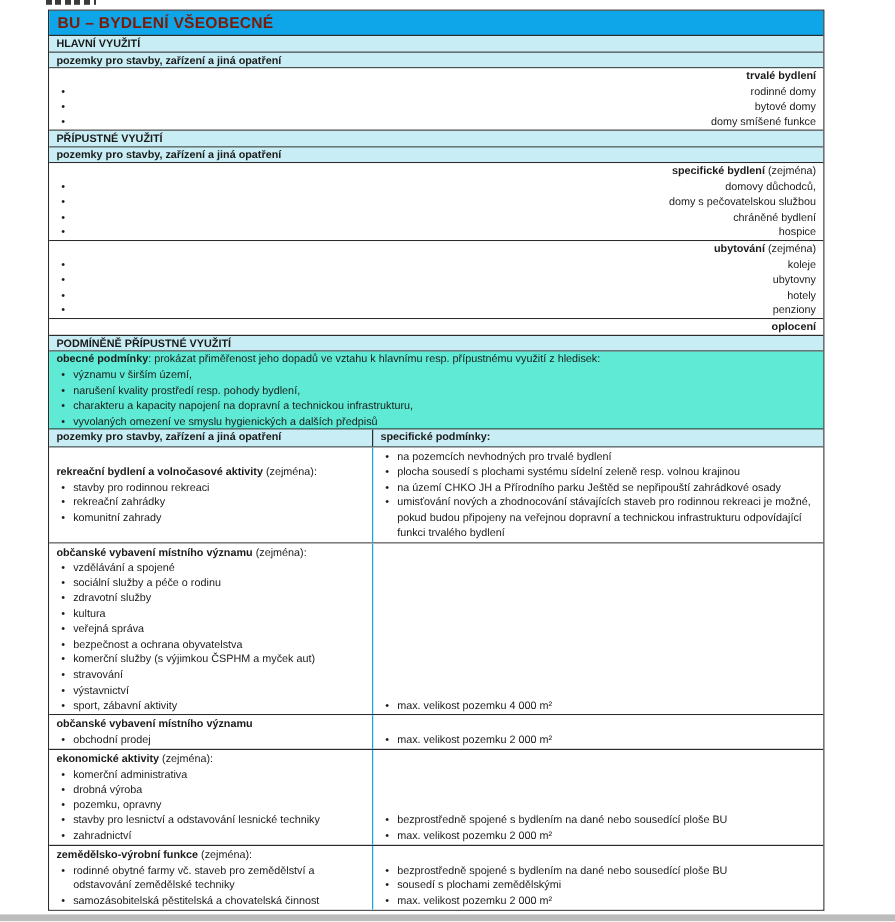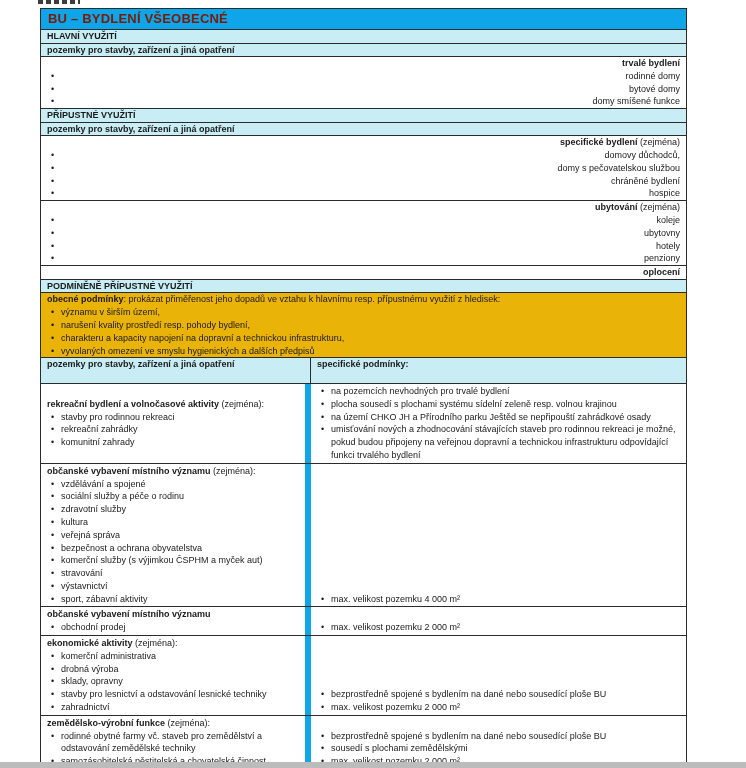--- a/index.html
+++ b/index.html
@@ -55,45 +55,45 @@
   ul.b li {
     position: relative;
     padding-left: 14px;
     line-height: 12.8px;
   }
   ul.b li::before {
     content: "\2022";
     position: absolute; left: 4px;
   }
   .cond-block {
-    background: #eab308;
+    background: #5eead4;
     border-bottom: 1px solid #2b2b2b;
     padding: 0 6px;
     line-height: 12.8px;
   }
   .cond-block .lead b { font-weight: bold; }
   .cond-block ul.b { background: transparent; }
   .tc-head {
     display: flex;
     background: #c8edf4;
     font-weight: bold;
     border-bottom: 1px solid #2b2b2b;
     line-height: 11.5px;
   }
   .tc-head .lh { width: 270px; padding: 1px 6px 0 6px; border-right: 1px solid #2b2b2b; }
-  .tc-head .rh { flex: 1; padding: 1px 6px 12px 6px; }
+  .tc-head .rh { flex: 1; padding: 1px 6px 1px 6px; }
   .trow {
     display: flex;
     border-bottom: 1px solid #2b2b2b;
     background: #fff;
   }
   .trow:last-child { border-bottom: none; }
   .trow .lcell {
     width: 270px;
-    border-right: 6px solid #0ea5e9;
+    border-right: 1px solid #0ea5e9;
     padding: 1px 4px 1px 6px;
     display: flex; flex-direction: column; justify-content: center;
   }
   .trow .rcell {
     flex: 1;
     padding: 1px 8px 1px 6px;
     display: flex; flex-direction: column; justify-content: flex-end;
   }
   .lcell .t { font-weight: bold; line-height: 12.8px; }
   
@@ -226,21 +226,21 @@
         </ul>
       </div>
     </div>
 
     <div class="trow">
       <div class="lcell">
         <div><span class="t">ekonomické aktivity</span><span class="sfx"> (zejména):</span></div>
         <ul class="b">
           <li>komerční administrativa</li>
           <li>drobná výroba</li>
-          <li>sklady, opravny</li>
+          <li>pozemku, opravny</li>
           <li>stavby pro lesnictví a odstavování lesnické techniky</li>
           <li>zahradnictví</li>
         </ul>
       </div>
       <div class="rcell">
         <ul class="b">
           <li>bezprostředně spojené s bydlením na dané nebo sousedící ploše BU</li>
           <li>max. velikost pozemku 2 000 m²</li>
         </ul>
       </div>

